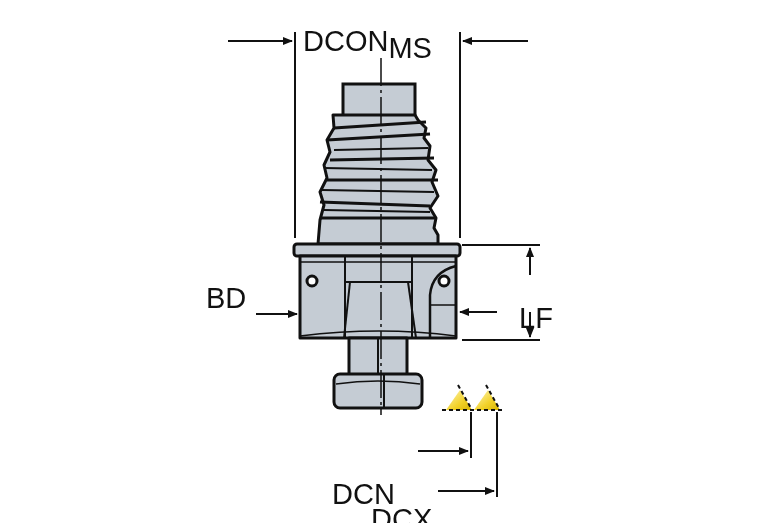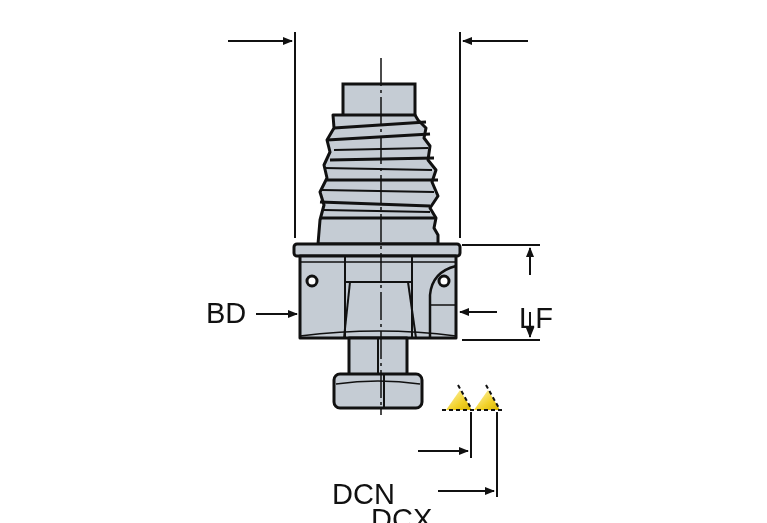--- a/index.html
+++ b/index.html
@@ -106,17 +106,20 @@
       <line x1="530" y1="312" x2="530" y2="337" marker-end="url(#ah)"></line>
     </g>
 
     <g stroke="#111" stroke-width="2" fill="none">
       <line x1="256" y1="314" x2="297" y2="314" marker-end="url(#ah)"></line>
       <line x1="497" y1="312" x2="460" y2="312" marker-end="url(#ah)"></line>
     </g>
   </svg>
 
   
+  <div class="lbl lbl-big" style="left:303px;top:27px;">
+    <span>DCON</span><span class="sub">MS</span>
+  </div>
   <div class="lbl lbl-big" style="left:519px;top:280px;margin-top:24px;">LF</div>
-  <div class="lbl lbl-big" style="left:206px;top:299px;">BD</div>
+  <div class="lbl lbl-big" style="left:206px;top:284px;">BD</div>
   <div class="lbl lbl-big" style="left:332px;top:437px;margin-top:43px;">DCN</div>
   <div class="lbl lbl-big" style="left:371px;top:477px;margin-top:28px;">DCX</div>
 </div>
 
 </body></html>

